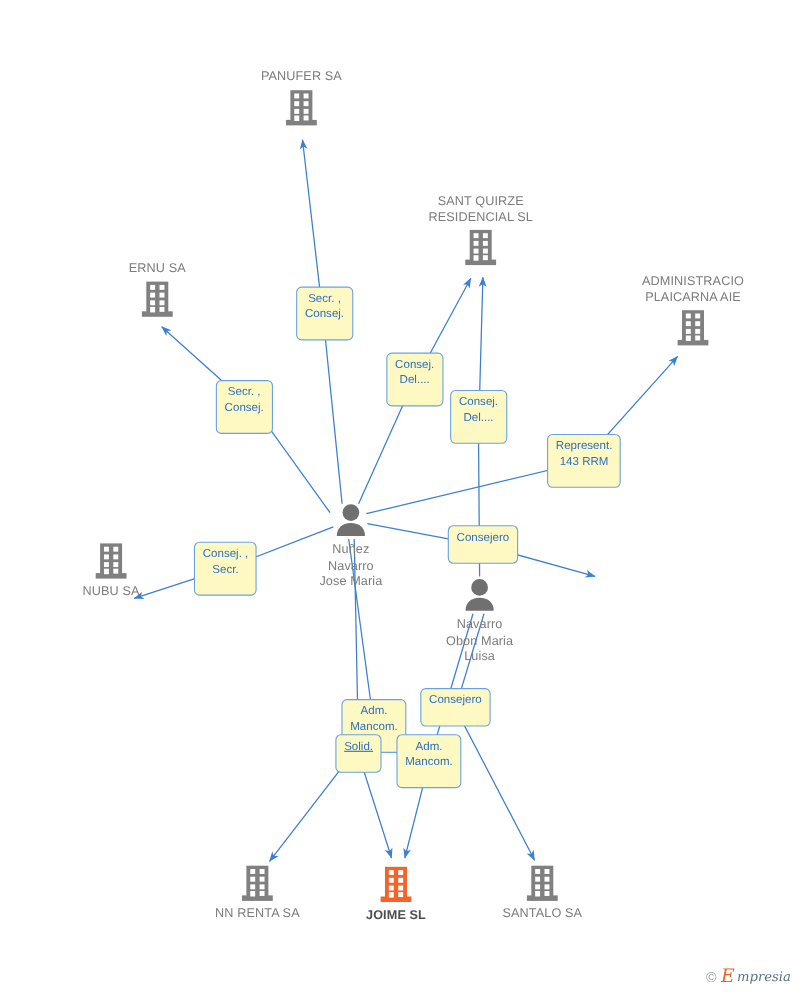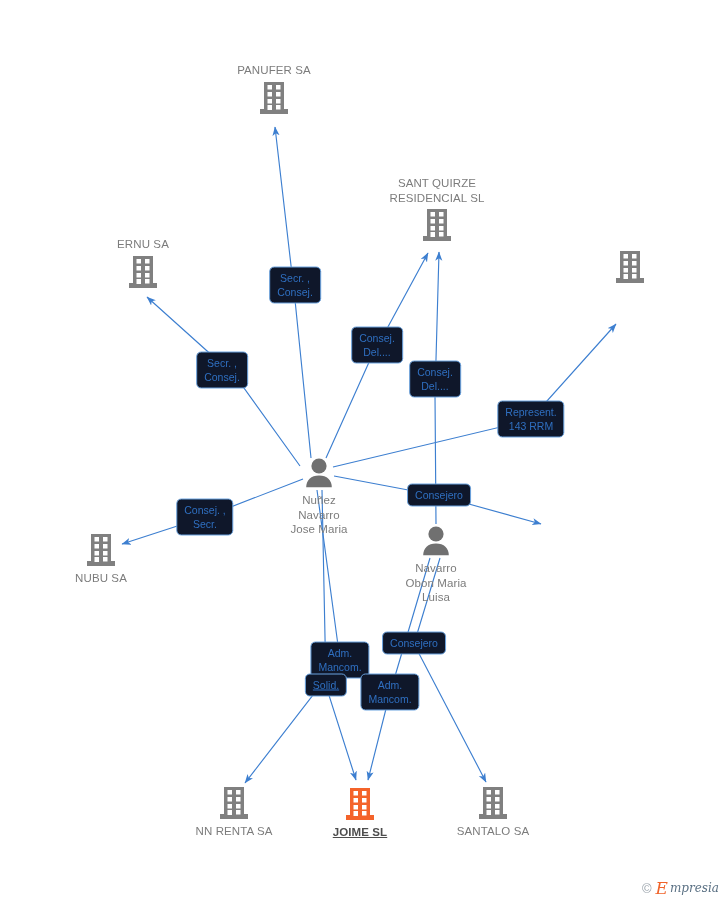--- a/index.html
+++ b/index.html
@@ -46,33 +46,32 @@
     margin-top: 1px;
   }
   .node-label.above {
     margin-top: 0;
     margin-bottom: 2px;
   }
   .node-label.highlight {
     color: #4d4d4d;
     font-weight: bold;
     font-size: 11.5px;
-    text-decoration: underline;
   }
   .edge-label {
     position: absolute;
     z-index: 8;
-    background: #0f172a;
+    background: #fef9c3;
     border: 1.3px solid #6aa3e0;
     border-radius: 5px;
     color: #2f6fc0;
     font-size: 10.5px;
     line-height: 14px;
     text-align: center;
-    padding: 3px 7px 4px 7px;
+    padding: 3px 7px 16px 7px;
     white-space: pre-line;
     box-sizing: border-box;
     transform: translate(-50%, -50%);
   }
   #watermark {
     position: absolute;
     right: 9px;
     bottom: 8px;
     z-index: 20;
     display: flex;
@@ -198,41 +197,43 @@
         <rect x="10.5" y="19" width="4.5" height="4.5"></rect>
             <rect x="19" y="19" width="4.5" height="4.5"></rect>
         <rect x="10.5" y="25" width="4.5" height="5"></rect>
             <rect x="19" y="25" width="4.5" height="4.5"></rect>
       </g>
         </svg>
     </span>
   </div>
 
   <div class="node" style="left:630px; top:249px;">
-    <span class="node-icon">
-      <svg width="34" height="38" viewBox="0 0 34 38">
-          <g fill="#808080">
-        <rect x="7" y="2" width="20" height="29"></rect>
-            <rect x="3" y="29" width="28" height="5"></rect>
-      </g>
-          <g fill="#ffffff">
-        <rect x="10.5" y="5" width="4.5" height="4.5"></rect>
-            <rect x="19" y="5" width="4.5" height="4.5"></rect>
-        <rect x="10.5" y="12" width="4.5" height="4.5"></rect>
-            <rect x="19" y="12" width="4.5" height="4.5"></rect>
-        <rect x="10.5" y="19" width="4.5" height="4.5"></rect>
-            <rect x="19" y="19" width="4.5" height="4.5"></rect>
-        <rect x="10.5" y="25" width="4.5" height="5"></rect>
-            <rect x="19" y="25" width="4.5" height="4.5"></rect>
-      </g>
-        </svg>
-    </span>
-  </div>
-
-  <div class="node" style="left:101px; top:532px;">
+    <span class="node-label above">ADMINISTRACIO
+PLAICARNA AIE</span>
+    <span class="node-icon">
+      <svg width="34" height="38" viewBox="0 0 34 38">
+          <g fill="#808080">
+        <rect x="7" y="2" width="20" height="29"></rect>
+            <rect x="3" y="29" width="28" height="5"></rect>
+      </g>
+          <g fill="#ffffff">
+        <rect x="10.5" y="5" width="4.5" height="4.5"></rect>
+            <rect x="19" y="5" width="4.5" height="4.5"></rect>
+        <rect x="10.5" y="12" width="4.5" height="4.5"></rect>
+            <rect x="19" y="12" width="4.5" height="4.5"></rect>
+        <rect x="10.5" y="19" width="4.5" height="4.5"></rect>
+            <rect x="19" y="19" width="4.5" height="4.5"></rect>
+        <rect x="10.5" y="25" width="4.5" height="5"></rect>
+            <rect x="19" y="25" width="4.5" height="4.5"></rect>
+      </g>
+        </svg>
+    </span>
+  </div>
+
+  <div class="node" style="left:101px; top:492px;">
     <span class="node-icon">
       <svg width="34" height="38" viewBox="0 0 34 38">
           <g fill="#808080">
         <rect x="7" y="2" width="20" height="29"></rect>
             <rect x="3" y="29" width="28" height="5"></rect>
       </g>
           <g fill="#ffffff">
         <rect x="10.5" y="5" width="4.5" height="4.5"></rect>
             <rect x="19" y="5" width="4.5" height="4.5"></rect>
         <rect x="10.5" y="12" width="4.5" height="4.5"></rect>

